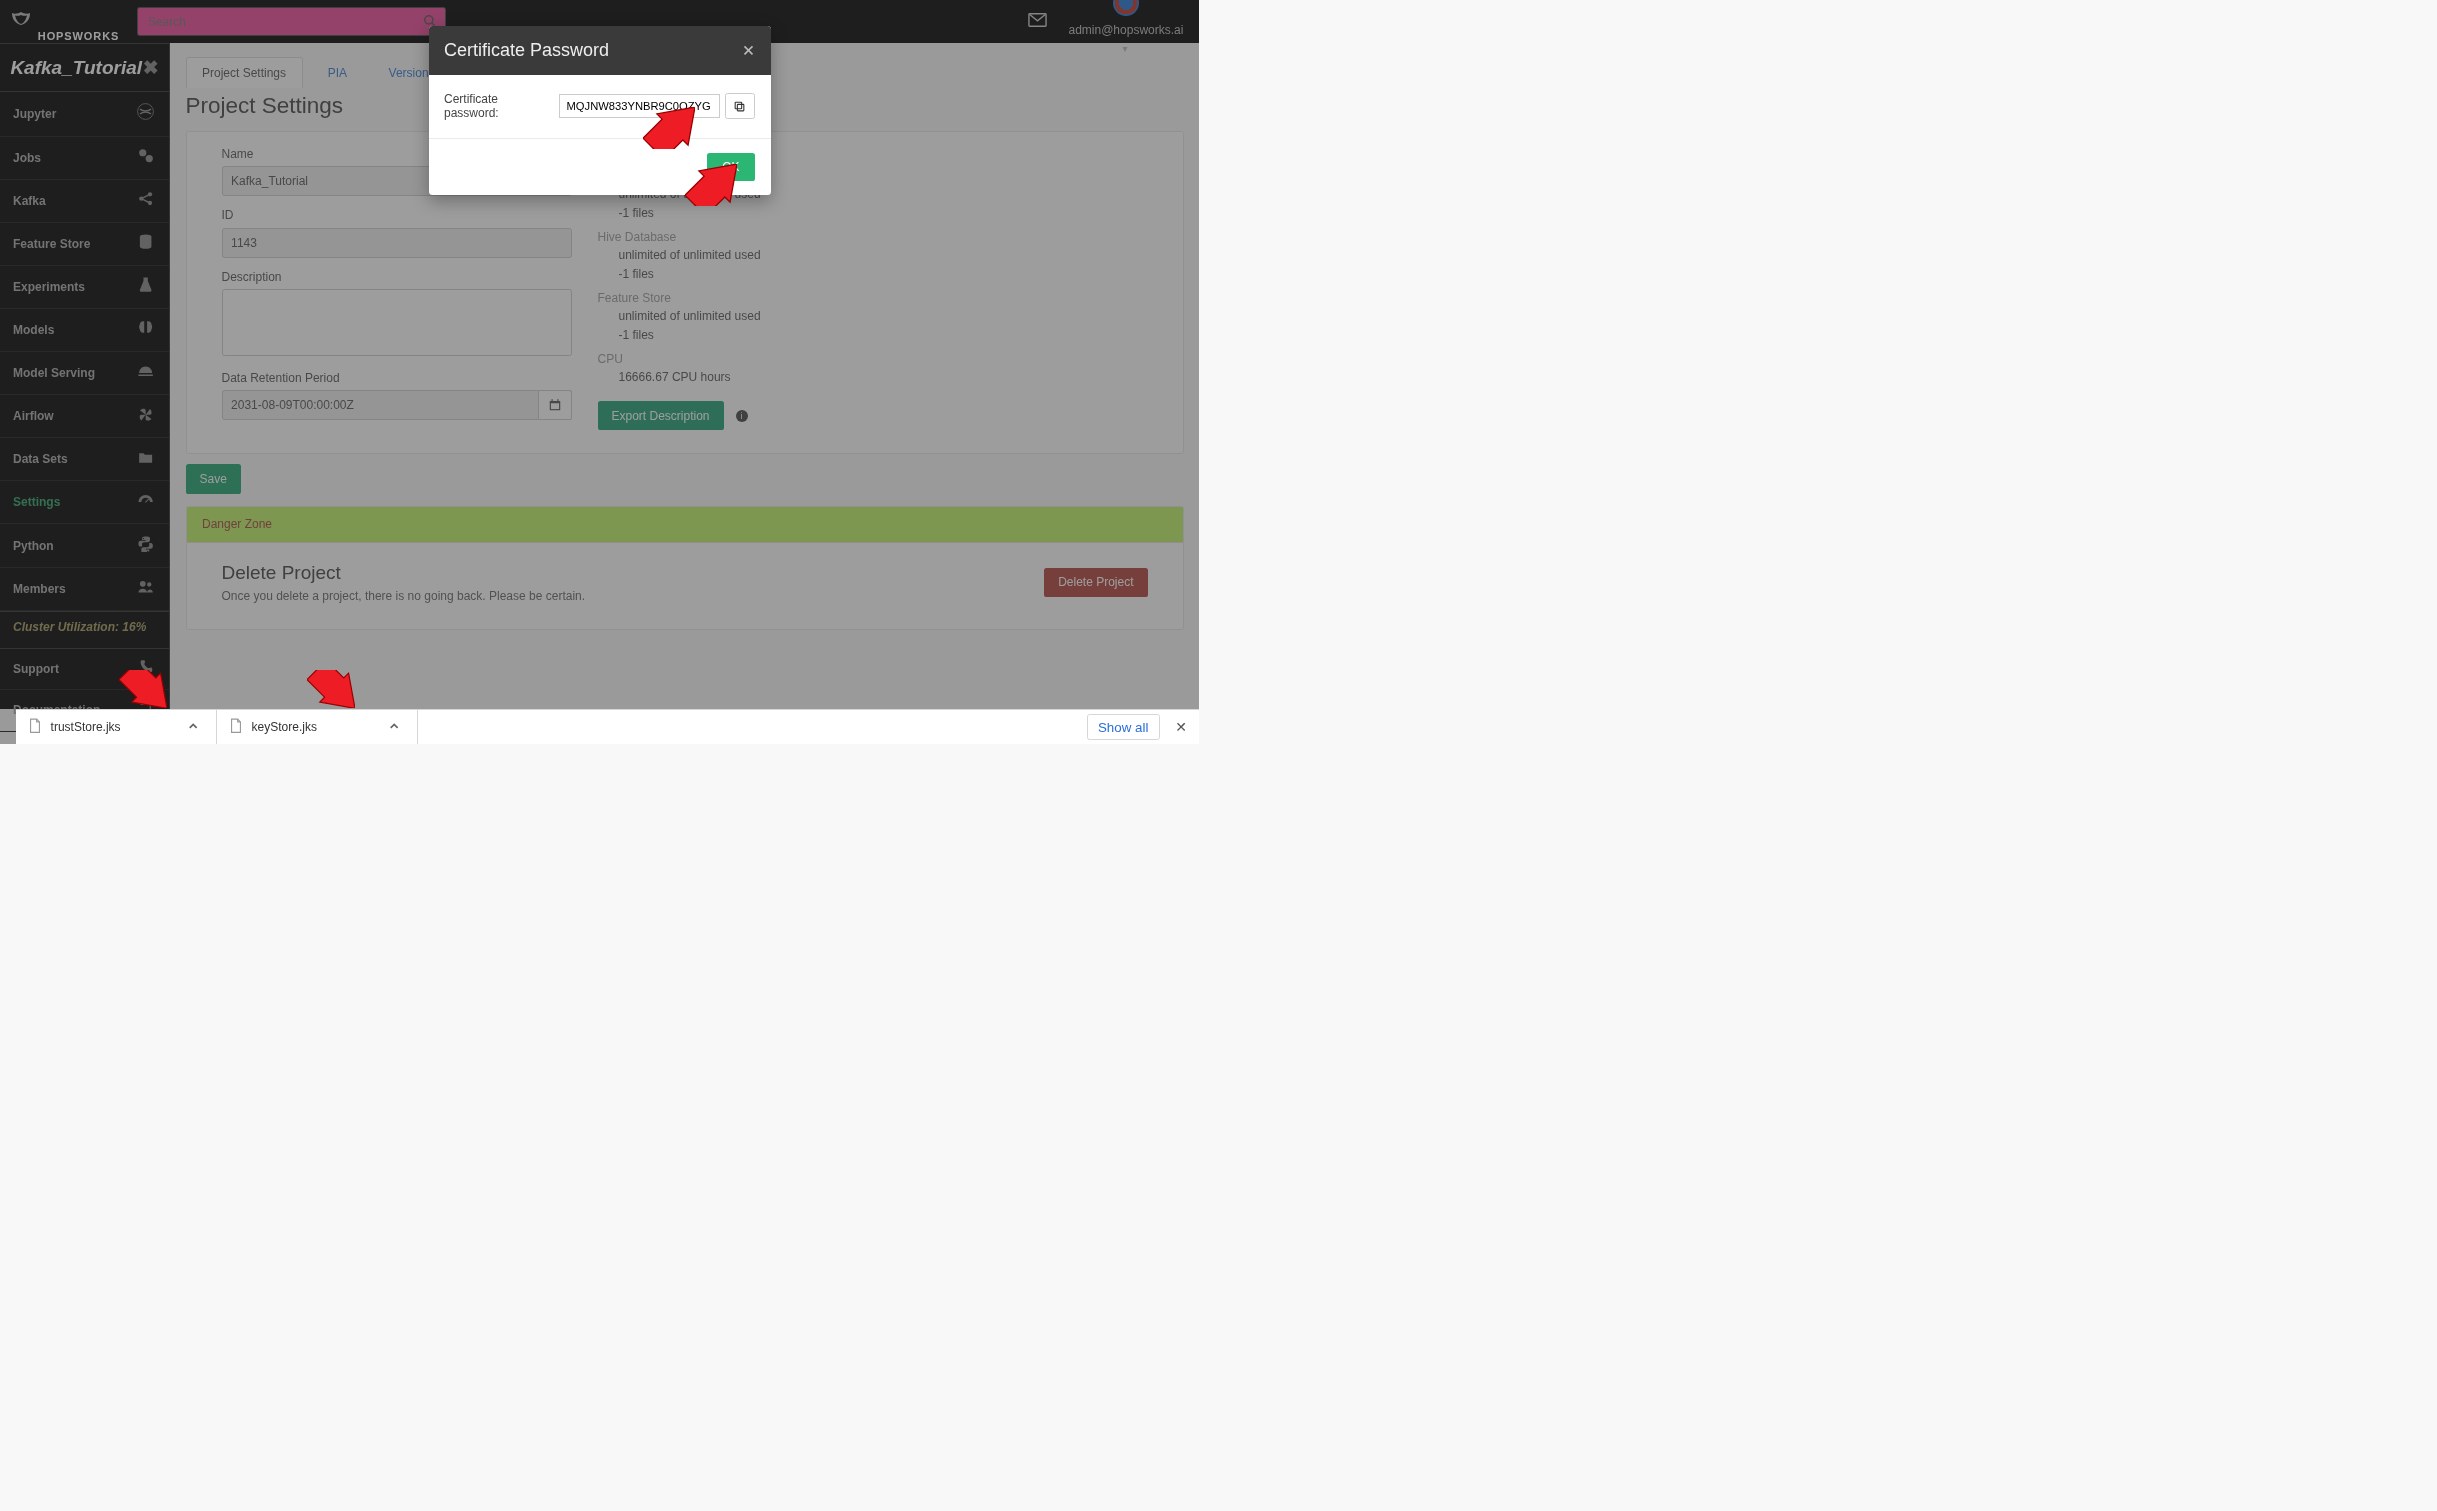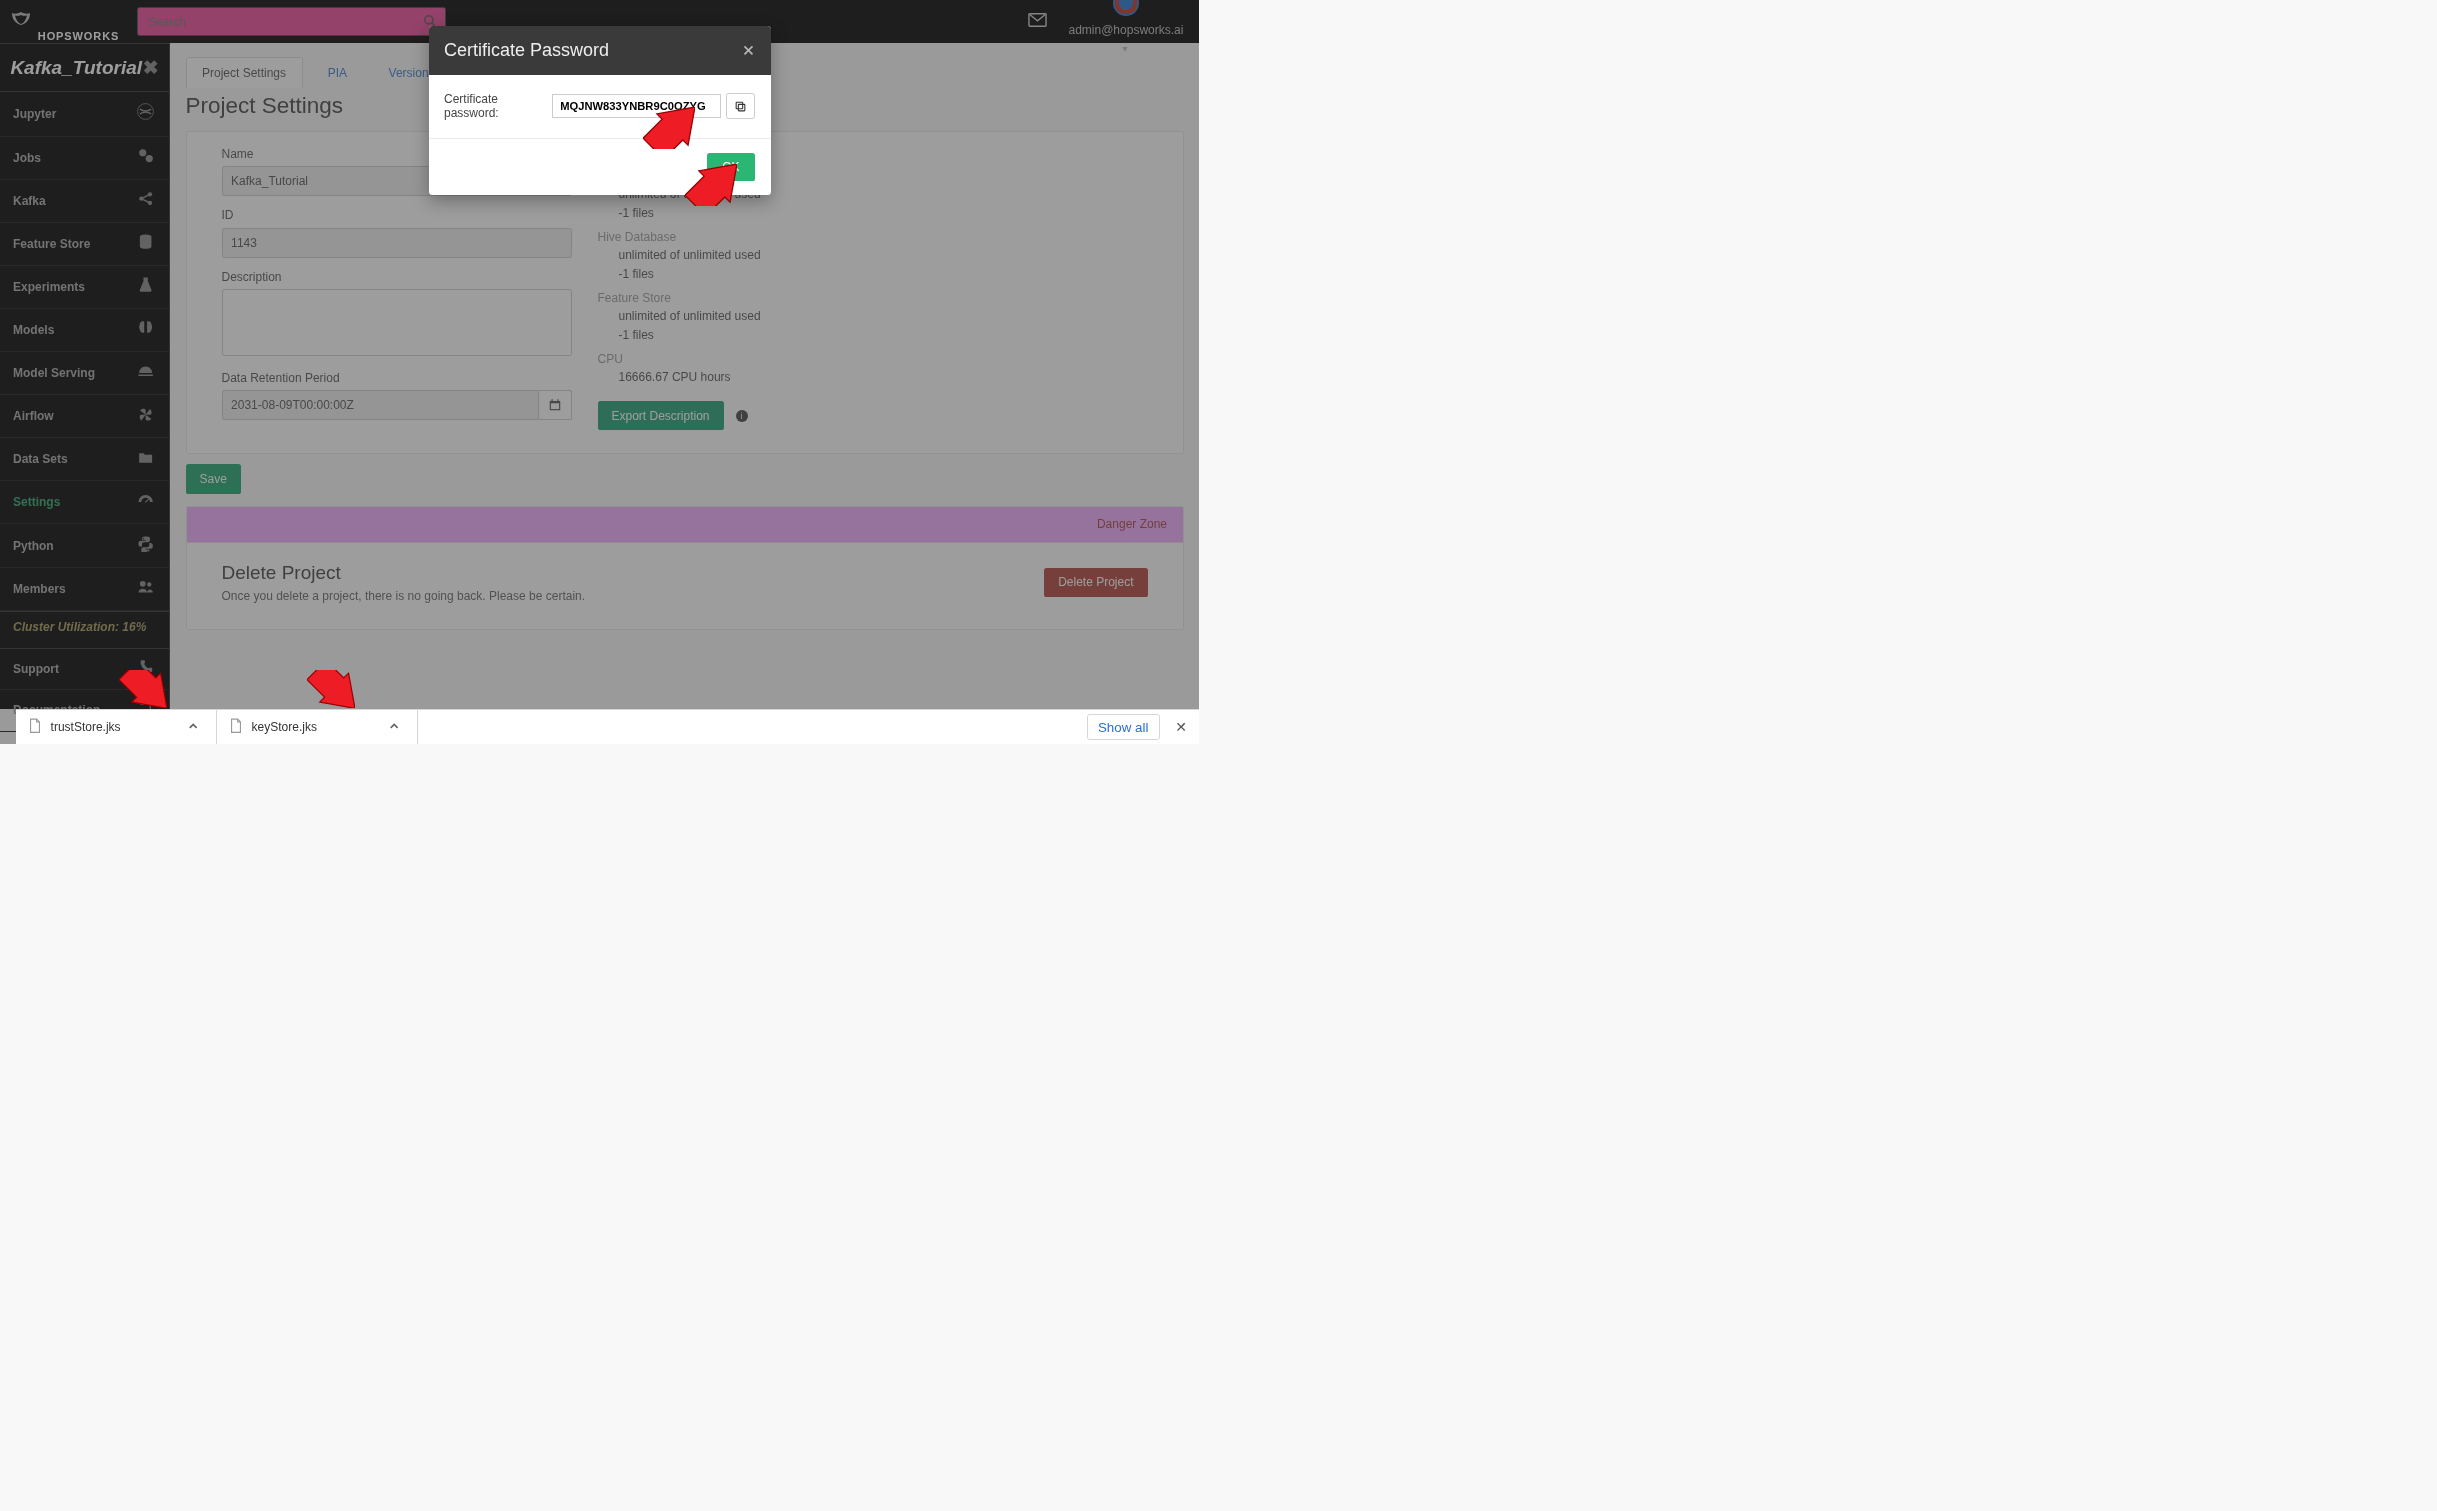--- a/index.html
+++ b/index.html
@@ -140,23 +140,22 @@
   .export-row { margin-top:15.5px; display:flex; align-items:center; gap:12px;}
   .btn {
     display:inline-block; padding:7.8px 14px; border-radius:2.6px;
     border:none; cursor:pointer; font-size:12px; color:#fff;
   }
   .btn-green { background:#1ea471; }
   .btn-teal { background:#20a076; }
   .btn-red { background:#b3423a; }
   .info-sm { width:12px; height:12px; border-radius:50%; background:#444; color:#fff; font-size:8.6px; display:inline-flex; align-items:center; justify-content:center;}
   .danger-header {
-    background:#f0abfc; color:#a54242; padding:10.4px 15.5px;
+    background:#bef264; color:#a54242; padding:10.4px 15.5px;
     border-bottom:0.9px solid #eedada;
-    text-align:right;
   }
   .danger-body { display:flex; justify-content:space-between; align-items:center; padding:19px 35px 26px 35px;}
   .danger-body h3 { font-size:19px; font-weight:400; color:#444; margin-bottom:5.2px;}
   .danger-body p { color:#666; }
   
   .backdrop {
     position:absolute; inset:0;
     background:rgba(60,60,60,0.5);
     z-index:40;
     pointer-events:none;
@@ -169,21 +168,21 @@
     z-index:50;
   }
   .modal header {
     background:#3a3a3a; color:#eee; padding:14px 15.5px;
     display:flex; justify-content:space-between; align-items:center;
     border-radius:3.5px 3.5px 0 0;
   }
   .modal header h3 { font-size:18px; font-weight:400;}
   .modal header .close { color:#bbb; font-size:15.5px;}
   .modal .body { padding:17.3px 15.5px; display:flex; align-items:center; gap:5.2px; border-bottom:0.9px solid #eaeaea;}
-  .modal .body input { flex:1; border:0.9px solid #ccc; padding:4.3px 7px; font-size:11.2px; height:24px;font-weight:bold; }
+  .modal .body input { flex:1; border:0.9px solid #ccc; padding:4.3px 7px; font-size:11.2px; height:24px; }
   .modal .copy {
     width:31px; height:26px; border:0.9px solid #ccc; border-radius:2.6px;
     display:flex; align-items:center; justify-content:center; background:#fff; cursor:pointer;
   }
   .modal footer { padding:14px 15.5px; display:flex; justify-content:flex-end;}
   .btn-ok { background:#2bb673; padding:7px 15.5px;}
   
   .arrow {
     position:absolute; z-index:60; pointer-events:none;
   }

